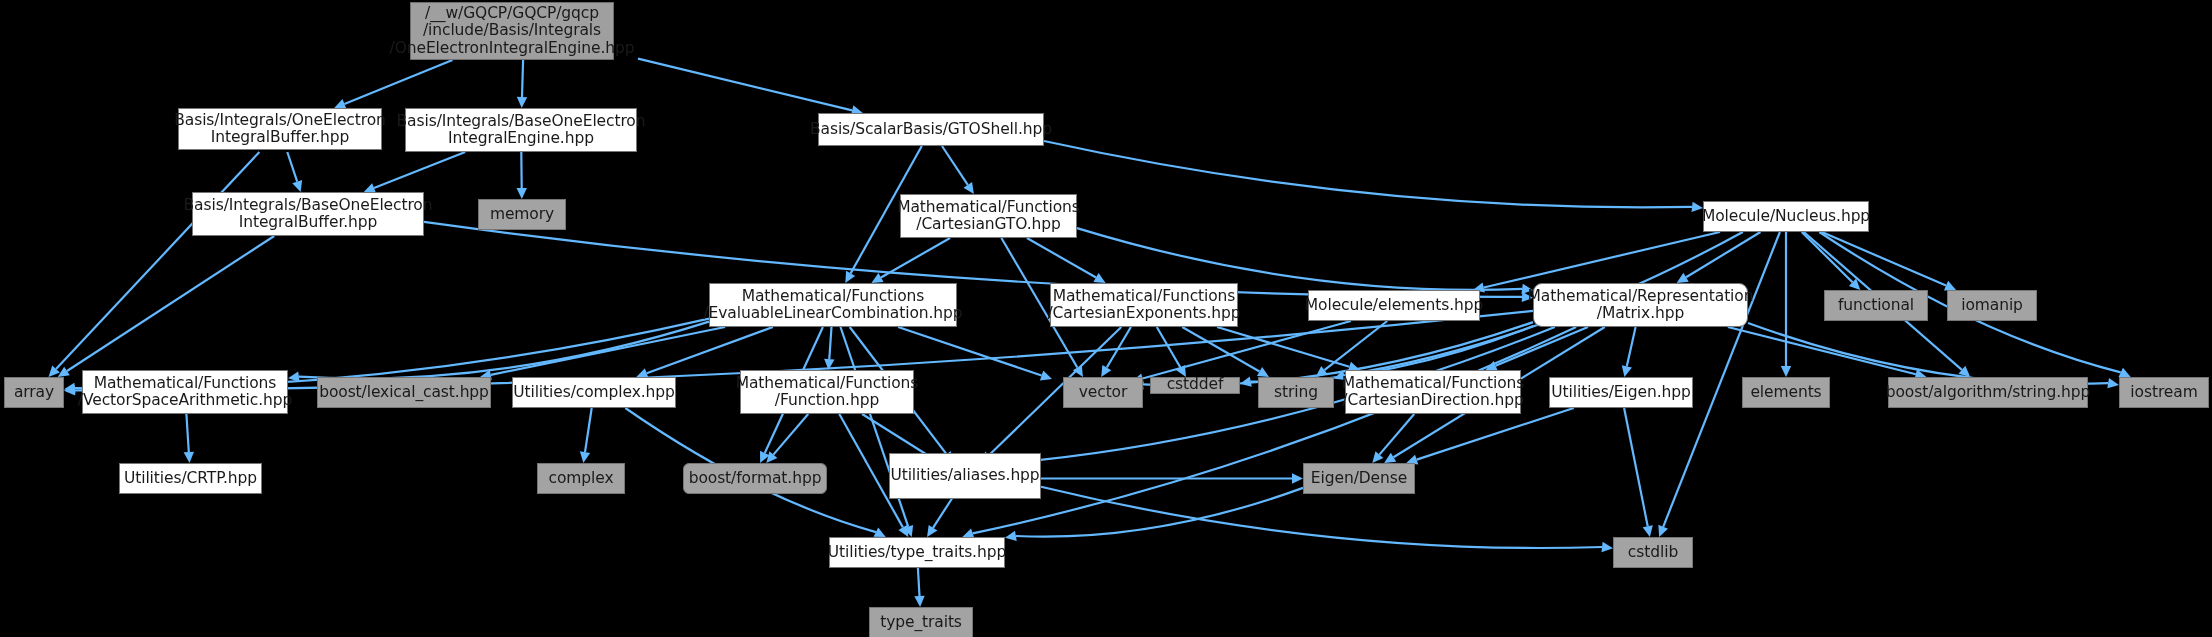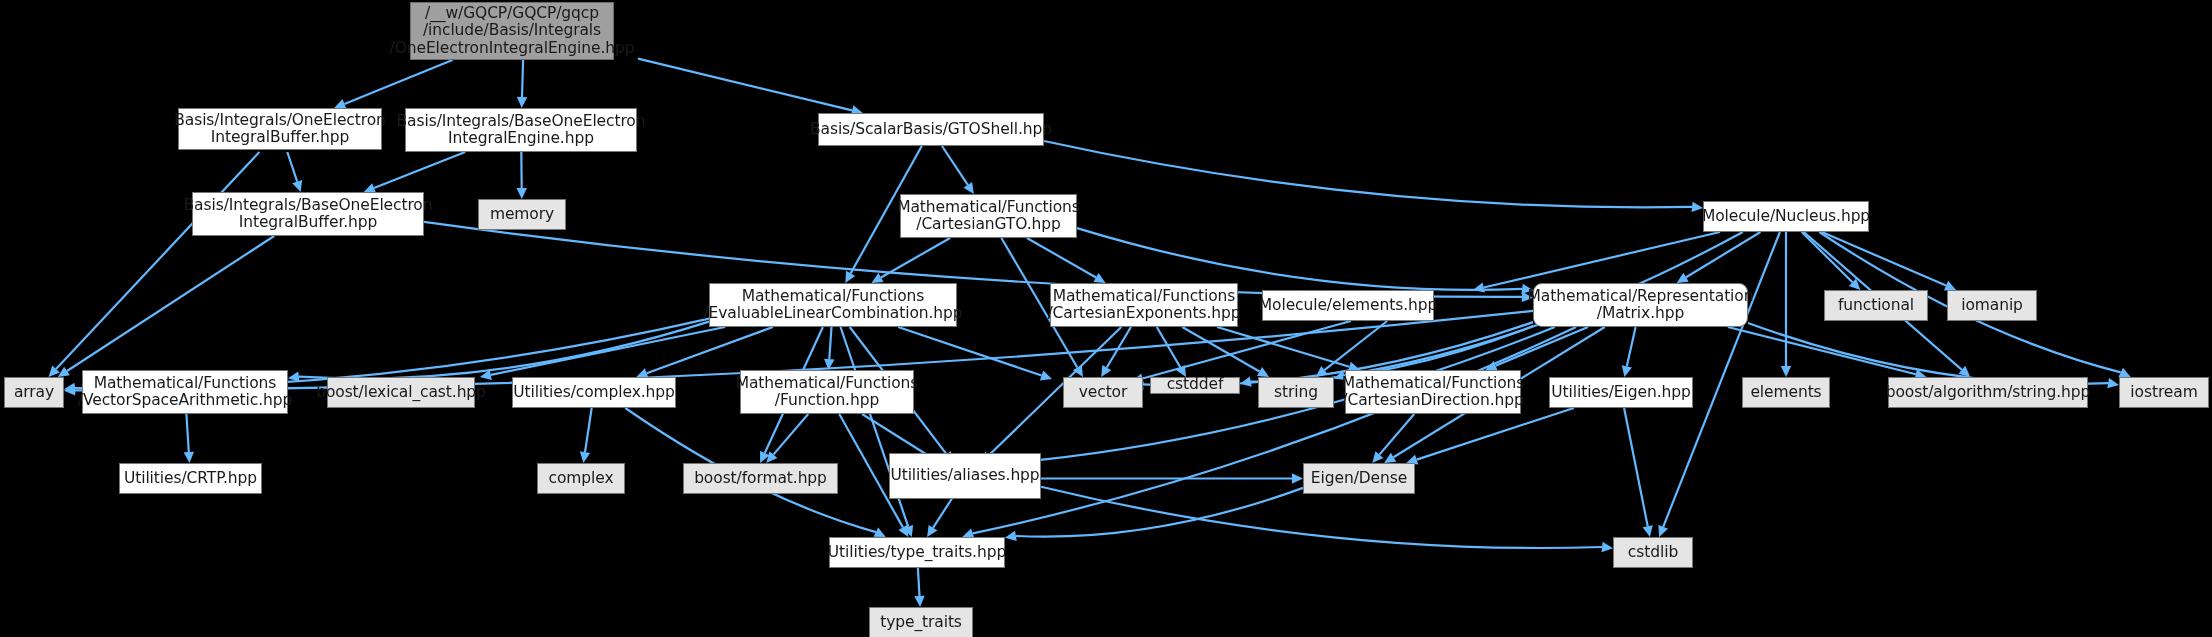--- a/index.html
+++ b/index.html
@@ -41,21 +41,21 @@
     align-items: center;
     justify-content: center;
     text-align: center;
     font-size: 15.5px;
     line-height: 17.5px;
     letter-spacing: -0.1px;
     white-space: pre;
     padding: 0 6px;
   }
   .gnode.sys {
-    background: #e5e5e5;
+    background: #a3a3a3;
   }
   .gnode.root {
     background: #9f9f9f;
     border-color: #6d6d6d;
   }
   .gnode .nlabel {
     display: block;
     white-space: pre;
   }
 </style>
@@ -207,43 +207,43 @@
       <div class="gnode " style="left: 192px; top: 192px; width: 232px; height: 44px;"><span class="nlabel">Basis/Integrals/BaseOneElectron
 IntegralBuffer.hpp</span></div>
       <div class="gnode sys" style="left: 478px; top: 199px; width: 88px; height: 31px;"><span class="nlabel">memory</span></div>
       <div class="gnode " style="left: 900px; top: 194px; width: 177px; height: 44px;"><span class="nlabel">Mathematical/Functions
 /CartesianGTO.hpp</span></div>
       <div class="gnode " style="left: 1703px; top: 201px; width: 166px; height: 31px;"><span class="nlabel">Molecule/Nucleus.hpp</span></div>
       <div class="gnode " style="left: 709px; top: 283px; width: 248px; height: 44px;"><span class="nlabel">Mathematical/Functions
 /EvaluableLinearCombination.hpp</span></div>
       <div class="gnode " style="left: 1050px; top: 283px; width: 188px; height: 44px;"><span class="nlabel">Mathematical/Functions
 /CartesianExponents.hpp</span></div>
-      <div class="gnode " style="left: 1262px; top: 290px; width: 172px; height: 31px;"><span class="nlabel">Molecule/elements.hpp</span></div>
+      <div class="gnode " style="left: 1308px; top: 290px; width: 172px; height: 31px;"><span class="nlabel">Molecule/elements.hpp</span></div>
       <div class="gnode " style="left: 1533px; top: 283px; width: 215px; height: 44px; border-radius: 9px;"><span class="nlabel">Mathematical/Representation
 /Matrix.hpp</span></div>
       <div class="gnode sys" style="left: 1824px; top: 290px; width: 104px; height: 31px;"><span class="nlabel">functional</span></div>
       <div class="gnode sys" style="left: 1947px; top: 290px; width: 90px; height: 31px;"><span class="nlabel">iomanip</span></div>
       <div class="gnode sys" style="left: 4px; top: 377px; width: 60px; height: 31px;"><span class="nlabel">array</span></div>
       <div class="gnode " style="left: 82px; top: 370px; width: 206px; height: 44px;"><span class="nlabel">Mathematical/Functions
 /VectorSpaceArithmetic.hpp</span></div>
-      <div class="gnode sys" style="left: 317px; top: 377px; width: 148px; height: 31px; margin-left: 10px;"><span class="nlabel">boost/lexical_cast.hpp</span></div>
+      <div class="gnode sys" style="left: 317px; top: 377px; width: 174px; height: 31px;"><span class="nlabel">boost/lexical_cast.hpp</span></div>
       <div class="gnode " style="left: 512px; top: 377px; width: 164px; height: 31px;"><span class="nlabel">Utilities/complex.hpp</span></div>
       <div class="gnode " style="left: 740px; top: 370px; width: 174px; height: 44px;"><span class="nlabel">Mathematical/Functions
 /Function.hpp</span></div>
       <div class="gnode sys" style="left: 1052px; top: 377px; width: 80px; height: 31px; margin-left: 11px;"><span class="nlabel">vector</span></div>
       <div class="gnode sys" style="left: 1150px; top: 377px; width: 90px; height: 17px; align-items: flex-end;"><span class="nlabel">cstddef</span></div>
       <div class="gnode sys" style="left: 1258px; top: 377px; width: 76px; height: 31px;"><span class="nlabel">string</span></div>
       <div class="gnode " style="left: 1345px; top: 370px; width: 176px; height: 44px;"><span class="nlabel">Mathematical/Functions
 /CartesianDirection.hpp</span></div>
       <div class="gnode " style="left: 1549px; top: 377px; width: 144px; height: 31px;"><span class="nlabel">Utilities/Eigen.hpp</span></div>
       <div class="gnode sys" style="left: 1742px; top: 377px; width: 88px; height: 31px;"><span class="nlabel">elements</span></div>
       <div class="gnode sys" style="left: 1888px; top: 377px; width: 200px; height: 31px;"><span class="nlabel">boost/algorithm/string.hpp</span></div>
       <div class="gnode sys" style="left: 2119px; top: 377px; width: 90px; height: 31px;"><span class="nlabel">iostream</span></div>
       <div class="gnode " style="left: 119px; top: 463px; width: 143px; height: 31px;"><span class="nlabel">Utilities/CRTP.hpp</span></div>
       <div class="gnode sys" style="left: 537px; top: 463px; width: 88px; height: 31px;"><span class="nlabel">complex</span></div>
-      <div class="gnode sys" style="left: 683px; top: 463px; width: 155px; height: 31px;"><span class="nlabel">boost/format.hpp</span></div>
+      <div class="gnode sys" style="left: 683px; top: 463px; width: 144px; height: 31px; border-radius: 6px;"><span class="nlabel">boost/format.hpp</span></div>
       <div class="gnode " style="left: 889px; top: 453px; width: 152px; height: 46px;"><span class="nlabel">Utilities/aliases.hpp</span></div>
       <div class="gnode sys" style="left: 1303px; top: 463px; width: 112px; height: 31px;"><span class="nlabel">Eigen/Dense</span></div>
       <div class="gnode " style="left: 829px; top: 537px; width: 176px; height: 31px;"><span class="nlabel">Utilities/type_traits.hpp</span></div>
       <div class="gnode sys" style="left: 1613px; top: 537px; width: 80px; height: 31px;"><span class="nlabel">cstdlib</span></div>
       <div class="gnode sys" style="left: 869px; top: 607px; width: 104px; height: 31px;"><span class="nlabel">type_traits</span></div>
     </div>
 </div>
 
 </body></html>

